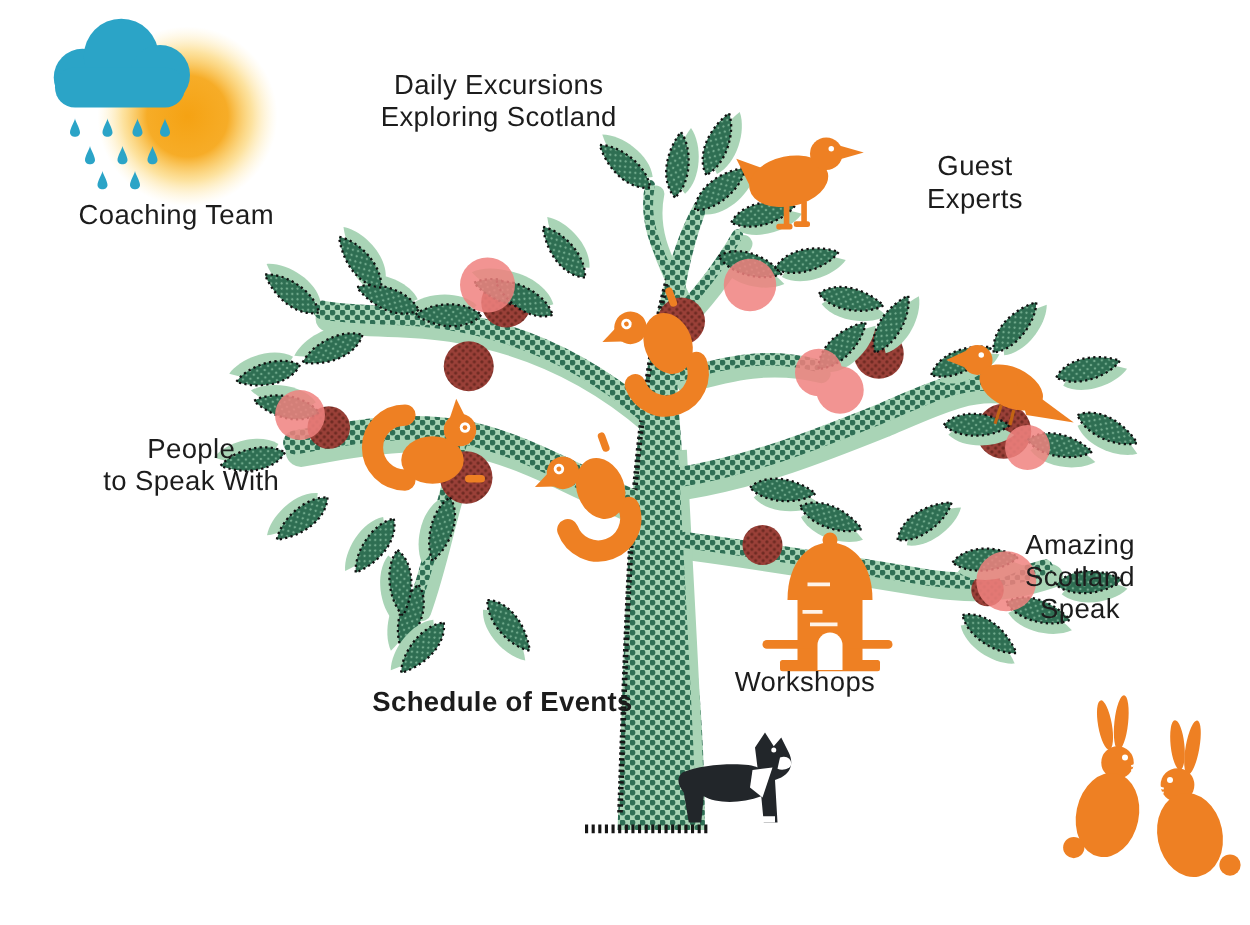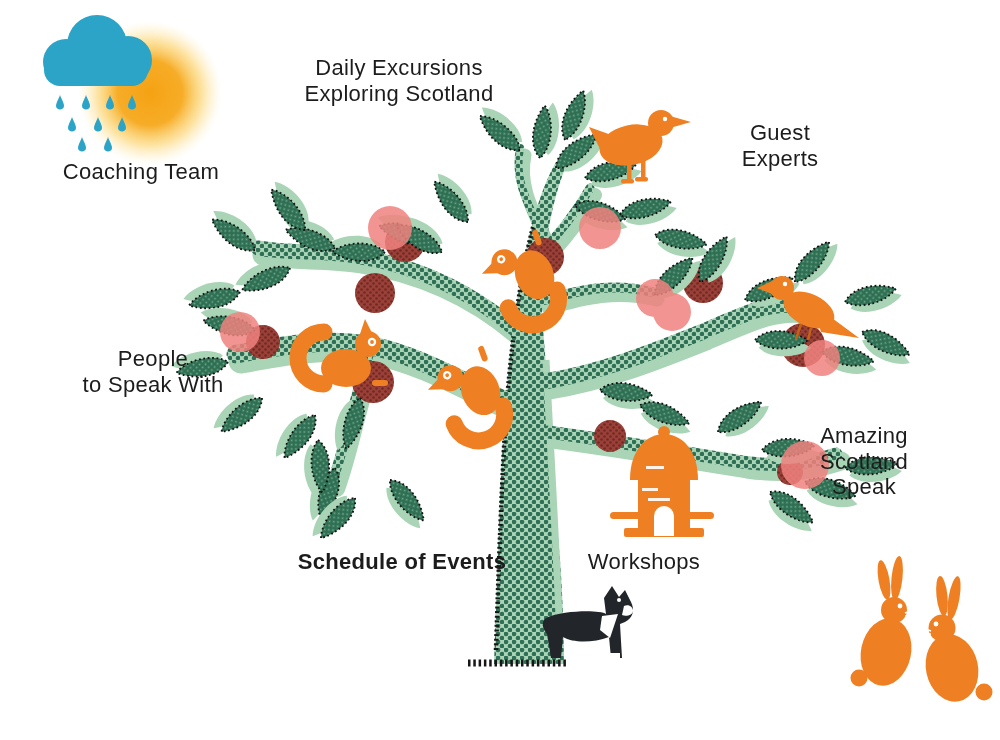--- a/index.html
+++ b/index.html
@@ -266,17 +266,17 @@
 <div class="label" style="left:864px; top:423px;">
   <div>Amazing</div>
   <div>Scotland</div>
   <div>Speak</div>
 </div>
 
 <div class="label" style="left:402px; top:549px;font-weight:bold;">
   <div>Schedule of Events</div>
 </div>
 
-<div class="label" style="left:644px; top:549px;">
+<div class="label" style="left:644px; top:533px;">
   <div>Workshops</div>
 </div>
 
 </div>
 
 </body></html>

